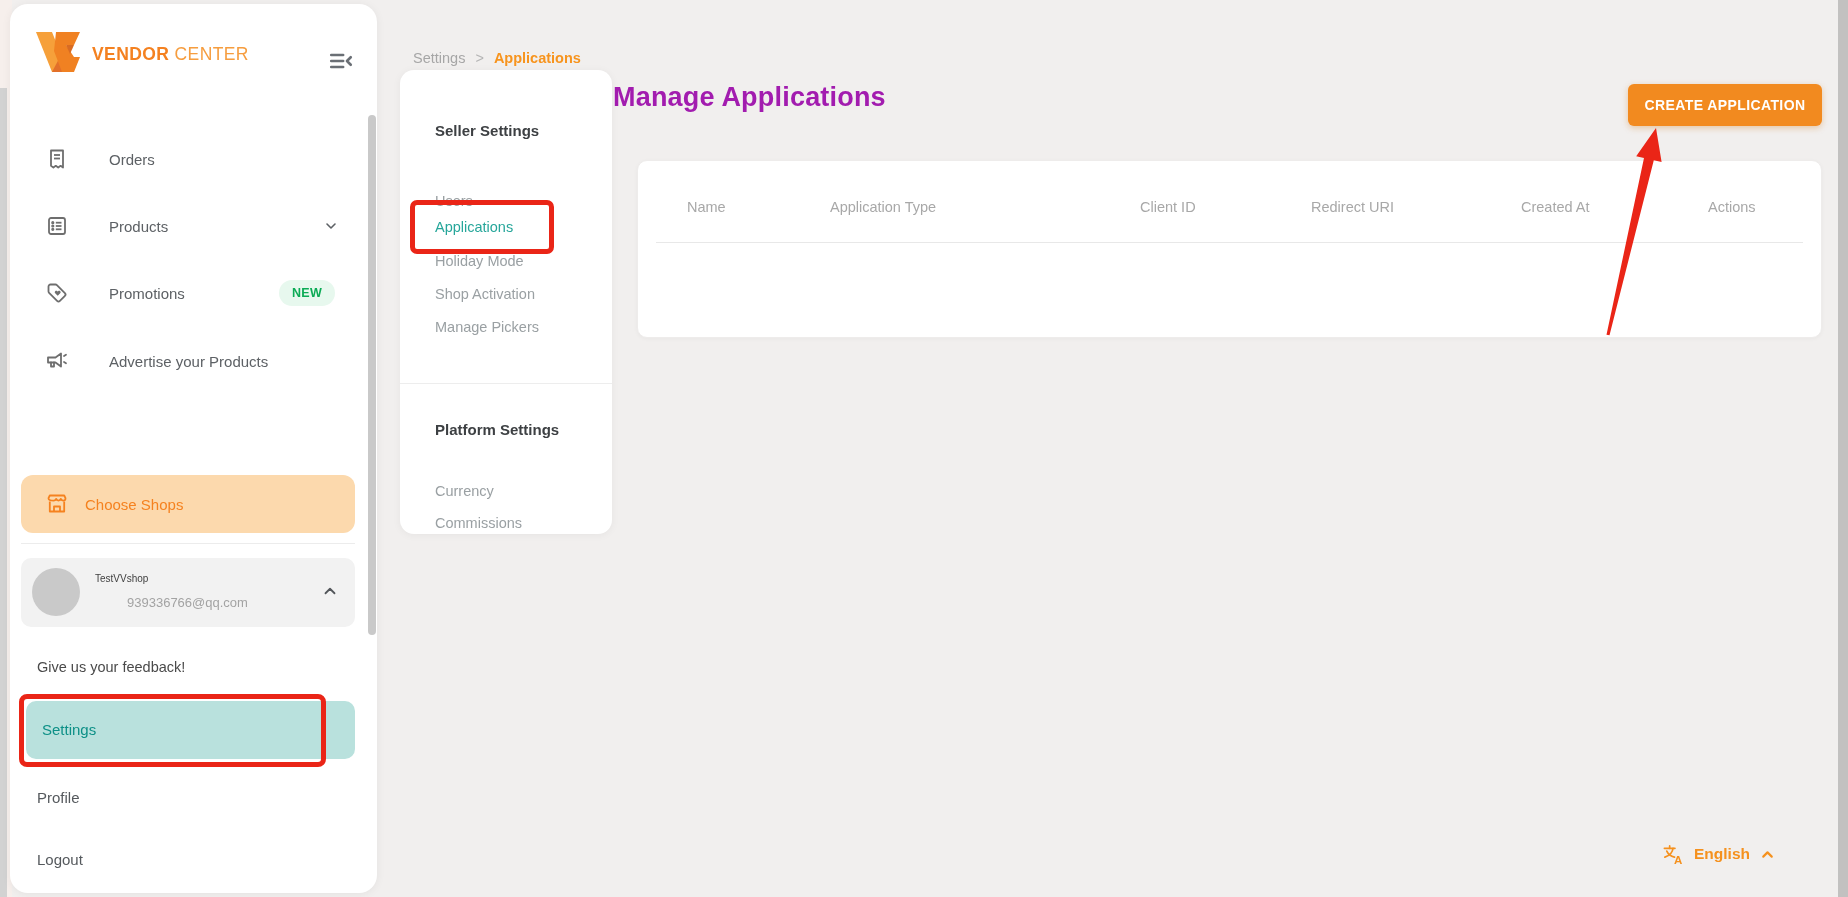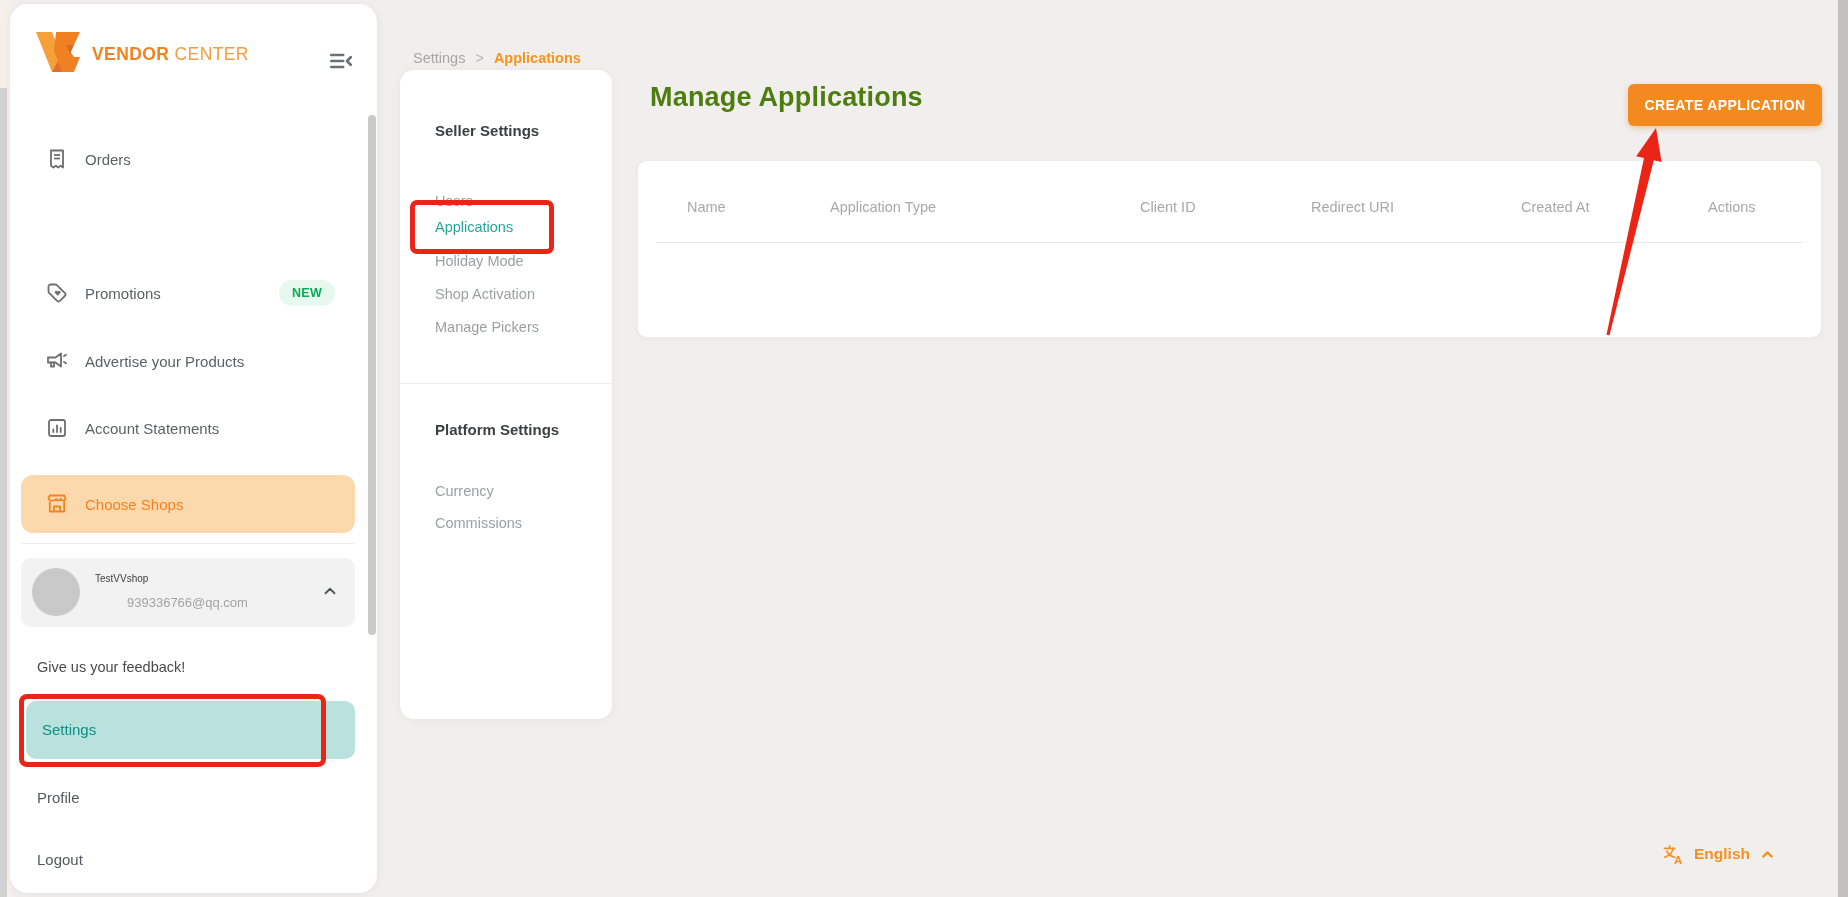--- a/index.html
+++ b/index.html
@@ -15,21 +15,21 @@
   
   .sidebar { left:10px; top:4px; width:367px; height:889px; background:#fff; border-radius:18px;
              box-shadow:0 1px 10px rgba(0,0,0,.06); }
   .side-thumb { left:358px; top:111px; width:8px; height:520px; background:#c9c9c9; border-radius:4px; }
   .logo-mark { left:18px; top:20px; }
   .brand { left:82px; top:40px; font-size:17.5px; letter-spacing:.4px; white-space:nowrap; }
   .brand b { color:#f48120; font-weight:700; }
   .brand span.lt { color:#f69d3f; font-weight:400; }
   .collapse { left:318px; top:44px; width:26px; height:26px; cursor:pointer; color:#6a6f75; }
 
-  .nav-row { left:35px; width:308px; height:26px; display:flex; align-items:center; cursor:pointer; }
+  .nav-row { left:35px; width:308px; height:26px; display:flex; align-items:center; cursor:pointer;gap:24px; }
   .nav-row .ic { width:24px; height:24px; color:#6e6e6e; flex:0 0 24px; }
   .nav-row .lbl { margin-left:16px; font-size:15px; color:#5d6165; white-space:nowrap; }
   .nav-row .chev { position:absolute; right:14px; color:#5d6165; }
   .badge { position:absolute; right:18px; background:#e7f8ee; color:#0cab56; font-size:12.5px; font-weight:700;
            padding:6px 13px; border-radius:14px; letter-spacing:.3px; }
 
   .shops-pill { left:11px; top:471px; width:334px; height:58px; background:#fcd9ad; border-radius:12px;
                 display:flex; align-items:center; cursor:pointer; }
   .shops-pill .ic { margin-left:24px; width:24px; height:24px; color:#f5821f; }
   .shops-pill .lbl { margin-left:16px; color:#f5821f; font-size:15px; font-weight:500; }
@@ -44,35 +44,35 @@
 
   .feedback { left:27px; top:655px; font-size:14.5px; color:#4a4a4a; cursor:pointer; }
 
   .teal-pill { left:16px; top:697px; width:329px; height:58px; background:#b9e1dd; border-radius:10px; cursor:pointer; }
   .teal-pill .lbl { position:absolute; left:16px; top:0; line-height:58px; font-size:15px; font-weight:500; color:#0d9087; }
   .red-box-settings { left:9px; top:690px; width:307px; height:73px; border:5px solid #ea2517; border-radius:8px; z-index:6; pointer-events:none; }
 
   .plain-link { left:27px; font-size:15px; color:#55595d; cursor:pointer; }
 
   
-  .settings-card { left:400px; top:70px; width:212px; height:649px; background:#fff; border-radius:14px;
+  .settings-card { left:400px; top:70px; width:212px; height:464px; background:#fff; border-radius:14px;
                    box-shadow:0 1px 8px rgba(0,0,0,.05); }
   .sc-title { position:absolute; left:35px; font-size:15px; font-weight:700; color:#3d4043; white-space:nowrap; }
   .sc-link { position:absolute; left:35px; font-size:14.5px; color:#9aa0a3; cursor:pointer; white-space:nowrap; }
   .sc-link.active { color:#26a69a; }
   .sc-div { position:absolute; left:0; top:313px; width:100%; height:1px; background:#ededed; }
   .red-box-app { left:410px; top:200px; width:144px; height:54px; border:5px solid #ea2517; border-radius:7px; z-index:6; pointer-events:none; }
 
   
   .breadcrumb { left:413px; top:50px; display:flex; gap:10px; font-size:14.5px; align-items:center; }
   .bc-parent { color:#a6a6a6; cursor:pointer; }
   .bc-sep { color:#b5b5b5; }
   .bc-current { color:#f7941e; font-weight:700; cursor:pointer; }
 
-  .page-title { left:650px; top:82px; font-size:27px; font-weight:700; color:#4d7c0f; letter-spacing:.2px; }
+  .page-title { left:613px; top:82px; font-size:27px; font-weight:700; color:#a21caf; letter-spacing:.2px; }
 
   .create-btn { left:1628px; top:84px; width:194px; height:42px; background:#f28a1f; border:none; border-radius:6px;
                 color:#fff; font-family:"Liberation Sans",sans-serif; font-size:14px; font-weight:700; letter-spacing:.4px;
                 cursor:pointer; box-shadow:0 2px 6px rgba(212,120,20,.35); }
 
   .table-card { left:637px; top:160px; width:1185px; height:178px; background:#fff; border-radius:10px;
                 border:1px solid #eeeceb; box-shadow:0 1px 4px rgba(0,0,0,.04); }
   .th { position:absolute; top:38px; font-size:14.5px; color:#a8a8a8; white-space:nowrap; }
   .t-div { position:absolute; left:18px; right:18px; top:81px; border-top:1px solid #e8e8e8; }
   .t-empty { position:absolute; left:0; right:0; top:133px; text-align:center; font-size:13px; color:#d8d8d8; letter-spacing:1px; }
@@ -111,49 +111,55 @@
 
   <div class="abs nav-row" style="top:142px">
     <svg class="ic" viewBox="0 0 24 24" fill="none" stroke="currentColor" stroke-width="1.8" stroke-linejoin="round">
       <path d="M6 3.5 h12 v17 l-2.4-1.7 -2.4 1.7 -2.4-1.7 -2.4 1.7 -2.4-1.7 z"></path>
       <line x1="9" y1="8" x2="15" y2="8"></line>
         <line x1="9" y1="11.5" x2="15" y2="11.5"></line>
     </svg>
     <span class="lbl">Orders</span>
   </div>
 
+  <div class="abs nav-row" style="top:209px">
+    <svg class="ic" viewBox="0 0 24 24" fill="none" stroke="currentColor" stroke-width="1.8" stroke-linejoin="round">
+      <rect x="4" y="4" width="16" height="16" rx="2"></rect>
+      <circle cx="7.8" cy="8.7" r="0.7" fill="currentColor"></circle>
+        <circle cx="7.8" cy="12" r="0.7" fill="currentColor"></circle>
+        <circle cx="7.8" cy="15.3" r="0.7" fill="currentColor"></circle>
+      <line x1="10.8" y1="8.7" x2="16.5" y2="8.7"></line>
+        <line x1="10.8" y1="12" x2="16.5" y2="12"></line>
+        <line x1="10.8" y1="15.3" x2="16.5" y2="15.3"></line>
+    </svg>
+    <span class="lbl">Products</span>
+    <svg class="chev" width="16" height="16" viewBox="0 0 24 24" fill="none" stroke="currentColor" stroke-width="2.4" stroke-linecap="round" stroke-linejoin="round">
+        <polyline points="6 9 12 15 18 9"></polyline>
+      </svg>
+  </div>
 
   <div class="abs nav-row" style="top:276px">
     <svg class="ic" viewBox="0 0 24 24" fill="none" stroke="currentColor" stroke-width="1.8" stroke-linejoin="round">
       <path d="M3.5 5.5 a2 2 0 0 1 2-2 h5 a2 2 0 0 1 1.4.6 l8 8 a2 2 0 0 1 0 2.8 l-5 5 a2 2 0 0 1-2.8 0 l-8-8 a2 2 0 0 1-.6-1.4 z"></path>
       <path d="M10.2 10.2 c.6-.6 1.6-.6 2.1 0 l.4.4 .4-.4 c.6-.6 1.6-.6 2.1 0 c.6.6.6 1.5 0 2.1 l-2.5 2.5 -2.5-2.5 c-.6-.6-.6-1.5 0-2.1 z" fill="currentColor" stroke="none"></path>
     </svg>
     <span class="lbl">Promotions</span>
     <span class="badge">NEW</span>
   </div>
 
   <div class="abs nav-row" style="top:344px">
     <svg class="ic" viewBox="0 0 24 24" fill="none" stroke="currentColor" stroke-width="1.8" stroke-linecap="round" stroke-linejoin="round">
       <path d="M3 8.5 h7.5 l5.5-4 v13 l-5.5-4 H3 z"></path>
       <path d="M6 13.5 v4 h3 v-4"></path>
       <line x1="19" y1="7" x2="21" y2="5.8"></line>
         <line x1="19" y1="13" x2="21" y2="14.2"></line>
     </svg>
     <span class="lbl">Advertise your Products</span>
   </div>
 
-  <div class="abs nav-row" style="top:411px">
-    <svg class="ic" viewBox="0 0 24 24" fill="none" stroke="currentColor" stroke-width="1.8" stroke-linecap="round" stroke-linejoin="round">
-      <rect x="4" y="4" width="16" height="16" rx="2"></rect>
-      <line x1="8.3" y1="16" x2="8.3" y2="13.5"></line>
-        <line x1="12" y1="16" x2="12" y2="9.5"></line>
-        <line x1="15.7" y1="16" x2="15.7" y2="11.8"></line>
-    </svg>
-    <span class="lbl">Account Statements</span>
-  </div>
 
   <div class="abs shops-pill">
     <svg class="ic" viewBox="0 0 24 24" fill="none" stroke="currentColor" stroke-width="1.8" stroke-linejoin="round">
       <path d="M4.8 9.5 V19.5 h14.4 V9.5"></path>
       <path d="M3.5 6.2 l1.3-2.7 h14.4 l1.3 2.7 c0 1.3-1 2.4-2.4 2.4 -1.1 0-2-.7-2.3-1.8 -.3 1.1-1.2 1.8-2.3 1.8 s-2-.7-2.3-1.8 c-.3 1.1-1.2 1.8-2.3 1.8 C4.5 8.6 3.5 7.5 3.5 6.2 z"></path>
       <path d="M9 19.5 v-5 h6 v5"></path>
     </svg>
     <span class="lbl">Choose Shops</span>
   </div>
 

